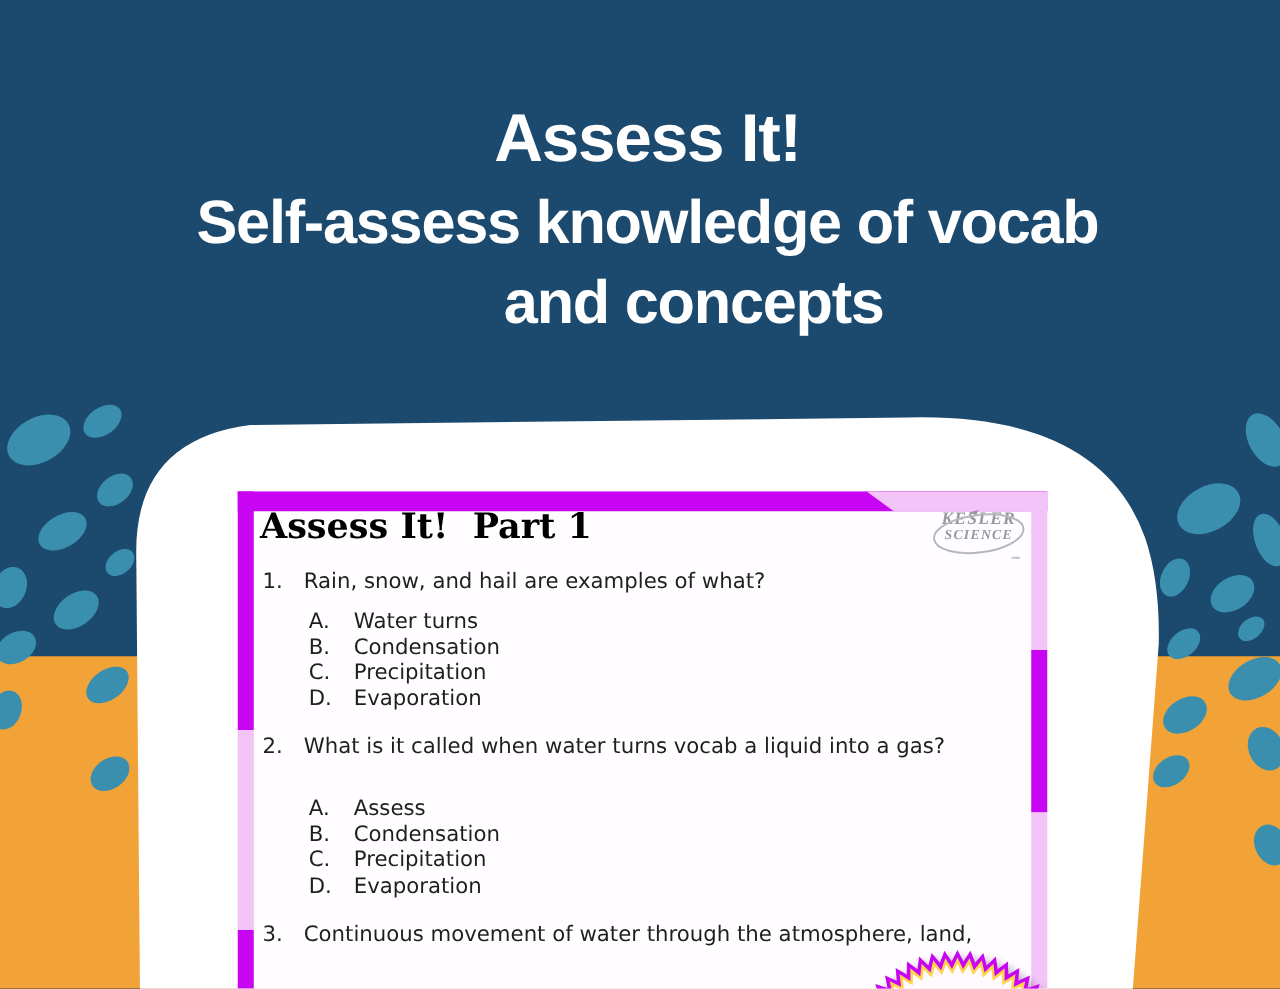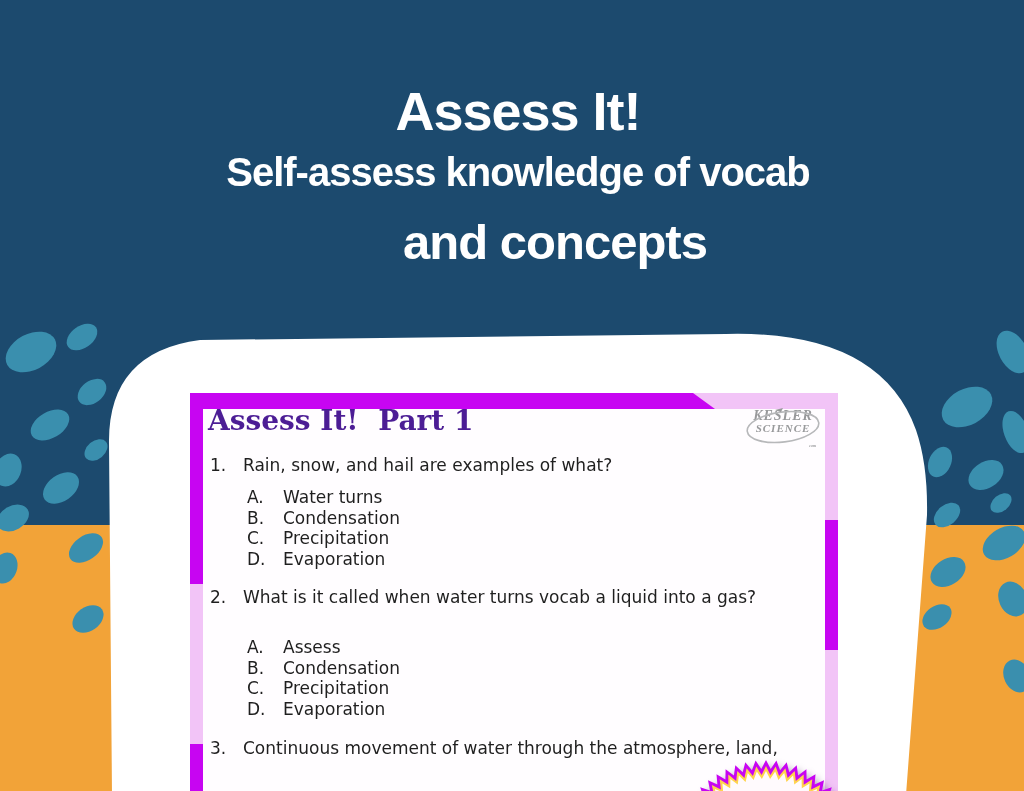--- a/index.html
+++ b/index.html
@@ -12,41 +12,41 @@
     position:relative; width:1024px; height:791px; overflow:hidden;
     font-family:"Liberation Sans", sans-serif;
   }
   #bg-art{position:absolute;left:0;top:0;}
   
   .hero-line{
     position:absolute; left:0; width:1004px; text-align:center;
     color:#fff; font-weight:bold; font-family:"Liberation Sans", sans-serif;padding-left:16px;
   }
   #hero1{top:80px;  font-size:54px; letter-spacing:-1px;}
-  #hero2{top:150px; font-size:40px; letter-spacing:-1px;}
+  #hero2{top:150px; font-size:49px; letter-spacing:-1px;}
   #hero3{top:214px; font-size:49px; letter-spacing:-1px;margin-left:37px;}
   
   #page{
     position:absolute; left:190px; top:393px; width:648px; height:398px;
     background:var(--paper); overflow:hidden;
   }
   .seg{position:absolute;}
   .mag{background:var(--magenta);}
   .pnk{background:var(--pink);}
   #b-top{left:0;top:0;width:648px;height:16px;}
   #b-top-pink{left:495px;top:0;width:153px;height:16px;
     clip-path:polygon(8px 0,100% 0,100% 100%,30px 100%);}
   #b-l1{left:0;top:0;width:13px;height:191px;}
   #b-l2{left:0;top:191px;width:13px;height:160px;}
   #b-l3{left:0;top:351px;width:13px;height:47px;}
   #b-r1{left:635px;top:16px;width:13px;height:111px;}
   #b-r2{left:635px;top:127px;width:13px;height:130px;}
   #b-r3{left:635px;top:257px;width:13px;height:141px;}
   #ws-title{
-    position:absolute; left:18px; top:11px; color:#4c1d95;
+    position:absolute; left:18px; top:11px; color:#000000;
     font-family:"DejaVu Serif","Liberation Serif",serif;
     font-weight:bold; font-size:28px; white-space:pre;
   }
   
   #logo{position:absolute; left:558px; top:15px; width:70px; height:42px;
         color:var(--logo-gray); text-align:center;
         font-family:"Liberation Serif",serif; font-weight:bold;font-style:italic;}
   #logo .l1{display:block; font-size:14px; line-height:15px; letter-spacing:1px;}
   #logo .l2{display:block; font-size:11px; line-height:11px; letter-spacing:1px;}
   #logo .dotcom{position:absolute; right:2px; bottom:2px; font-size:4px; letter-spacing:0;}

